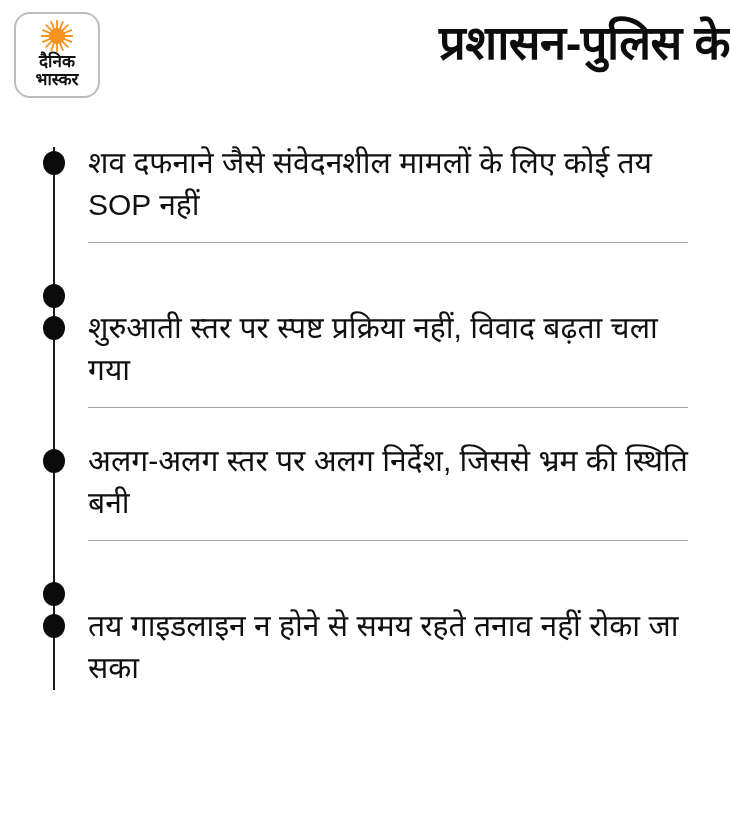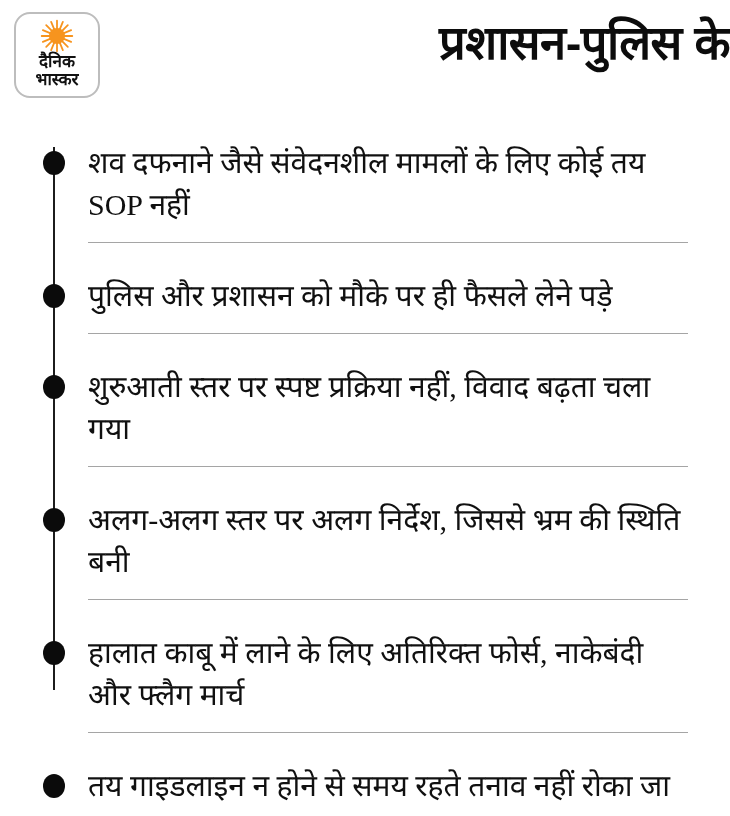--- a/index.html
+++ b/index.html
@@ -62,21 +62,20 @@
     position: absolute;
     left: 53px;
     top: 21px;
     width: 2px;
     height: 543px;
     background: #1c1c1c;
   }
   .timeline li {
     position: relative;
     padding: 16px 42px 16px 88px;
-    font-family: Liberation Serif, serif;
   }
   .timeline li:first-child { padding-top: 0; }
   .dot {
     position: absolute;
     left: 43px;
     top: 25px;
     width: 22px;
     height: 24px;
     border-radius: 50%;
     background: #0b0b0b;
@@ -126,36 +125,34 @@
   <ul class="timeline">
     <div class="track"></div>
 
     <li>
       <span class="dot"></span>
       <div class="item-text">शव दफनाने जैसे संवेदनशील मामलों के लिए कोई तय SOP नहीं</div>
     </li>
 
     <li>
       <span class="dot"></span>
-      <div class="item-text">पुलिस और प्रशासन को मौके पर ही फैसले लेने पड़े</div>
     </li>
 
     <li>
       <span class="dot"></span>
       <div class="item-text">शुरुआती स्तर पर स्पष्ट प्रक्रिया नहीं, विवाद बढ़ता चला गया</div>
     </li>
 
     <li>
       <span class="dot"></span>
       <div class="item-text">अलग-अलग स्तर पर अलग निर्देश, जिससे भ्रम की स्थिति बनी</div>
     </li>
 
     <li>
       <span class="dot"></span>
-      <div class="item-text">हालात काबू में लाने के लिए अतिरिक्त फोर्स, नाकेबंदी और फ्लैग मार्च</div>
     </li>
 
     <li>
       <span class="dot"></span>
       <div class="item-text">तय गाइडलाइन न होने से समय रहते तनाव नहीं रोका जा सका</div>
     </li>
   </ul>
 
 </div>
 

